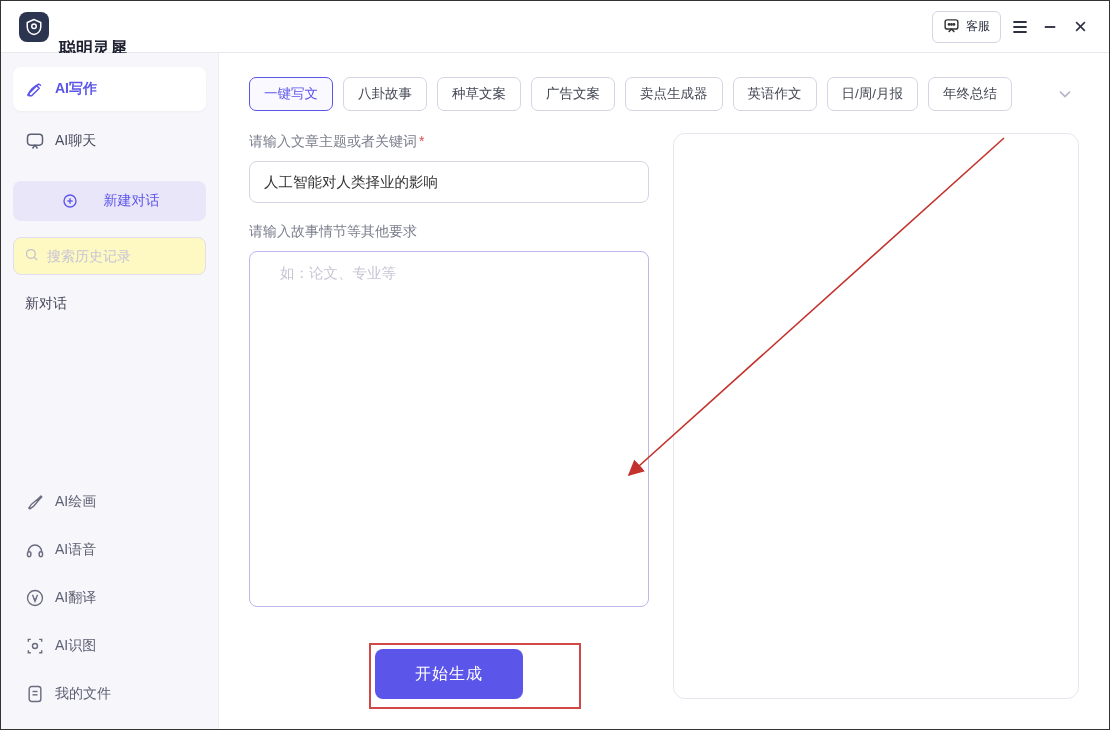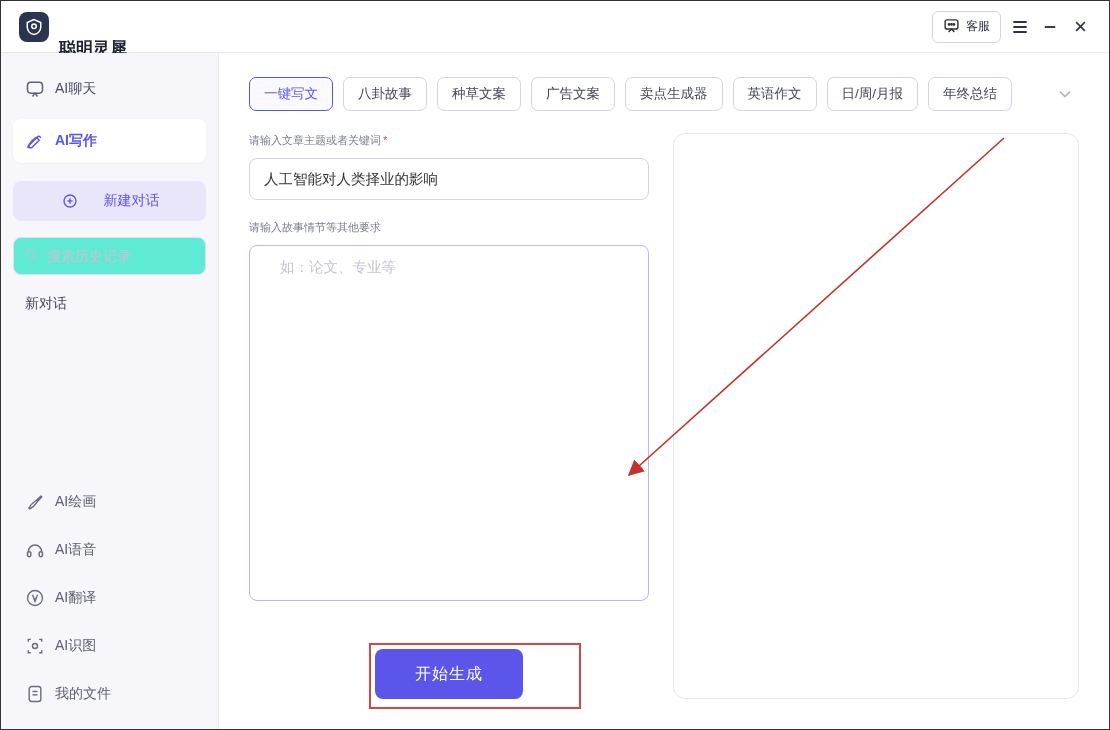--- a/index.html
+++ b/index.html
@@ -18,39 +18,39 @@
     
     .layout { display: flex; height: calc(100% - 52px); }
     
     
     .sidebar { width: 218px; background: #f7f6fb; border-right: 1px solid #edeaf5; display: flex; flex-direction: column; }
     .side-top { padding: 14px 12px 10px; display: flex; flex-direction: column; gap: 8px; }
     .side-item { display: flex; align-items: center; gap: 10px; height: 44px; padding: 0 12px; border-radius: 8px; color: #4a4d61; font-size: 14px; cursor: pointer; background: transparent; border: none; width: 100%; text-align: left; }
     .side-item.active { background: #fff; color: #5b55ea; font-weight: 600; box-shadow: 0 1px 3px rgba(0,0,0,0.04); }
     .side-item .ico { width: 20px; height: 20px; display: flex; align-items: center; justify-content: center; }
     .side-item.new-chat { height: 40px; background: #eae6f9; color: #5b55ea; justify-content: center; gap: 24px; margin-top: 10px; }
-    .search-wrap { margin: 6px 12px 10px; height: 38px; border: 1px solid #e1dfee; border-radius: 8px; background: #5eead4; display: flex; align-items: center; padding: 16px 10px; gap: 8px; color: #bebbcc; }
+    .search-wrap { margin: 6px 12px 10px; height: 38px; border: 1px solid #e1dfee; border-radius: 8px; background: #fef9c3; display: flex; align-items: center; padding: 16px 10px; gap: 8px; color: #bebbcc; }
     .search-wrap input { border: none; outline: none; background: transparent; flex: 1; font-size: 14px; color: #555; }
     .search-wrap input::placeholder { color: #c7c4d4; }
     .conv-item { padding: 10px 24px; font-size: 14px; color: #444659; cursor: pointer; }
     .side-bottom { margin-top: auto; padding: 8px 12px 14px; display: flex; flex-direction: column; gap: 6px; }
     .side-bottom .side-item { height: 42px; color: #5c5f72; }
     
     
     .main { flex: 1; display: flex; flex-direction: column; position: relative; }
     .chip-row { display: flex; gap: 10px; padding: 24px 30px 10px 30px; align-items: center; }
     .chip { height: 34px; padding: 16px 14px; border: 1px solid #d6d4e2; border-radius: 7px; font-size: 13.5px; color: #454855; background: #fff; display: flex; align-items: center; cursor: pointer; }
     .chip.active { border-color: #5b55ea; color: #5b55ea; background: #faf9ff; }
     .expand-btn { margin-left: auto; width: 28px; height: 28px; display: flex; align-items: center; justify-content: center; cursor: pointer; color: #a7a4ba; }
     
     .panels { display: flex; gap: 24px; padding: 12px 30px 30px 30px; flex: 1; min-height: 0; }
     .left-panel { width: 400px; display: flex; flex-direction: column; }
     .right-panel { flex: 1; border: 1px solid #e7e5f0; border-radius: 12px; background: #fff; }
     
-    .form-label { font-size: 11px; color: #7a7d8c; margin-bottom: 10px; }
+    .form-label { font-size: 14px; color: #7a7d8c; margin-bottom: 10px; }
     .form-label .req { color: #d94e4e; margin-left: 2px; }
     .text-input { width: 100%; height: 42px; border: 1px solid #d6d4e2; border-radius: 8px; padding: 0 14px; font-size: 14.5px; color: #333; outline: none; background: #fff; }
     .form-block { margin-bottom: 20px; }
     .textarea { width: 100%; height: 356px; border: 1.5px solid #bcb8ee; border-radius: 8px; padding: 12px 30px; font-size: 14.5px; color: #333; outline: none; resize: none; background: #fff; }
     .textarea::placeholder { color: #c7c4d4; }
     
     .action-row { position: relative; margin-top: 18px; display: flex; justify-content: center; }
     .action-highlight { position: absolute; left: 120px; top: -6px; width: 212px; height: 66px; border: 2px solid #d14848; }
     .primary-btn { height: 50px; padding: 0 40px; background: #5b55ea; color: #fff; border: none; border-radius: 8px; font-size: 16px; cursor: pointer; letter-spacing: 1px; }
     
@@ -98,36 +98,36 @@
           <line x1="5" y1="5" x2="19" y2="19"></line>
           <line x1="19" y1="5" x2="5" y2="19"></line>
         </svg>
     </div>
   </div>
 </div>
 
 <div class="layout">
   <aside class="sidebar">
     <div class="side-top">
+      <button class="side-item active">
+        <span class="ico">
+          <svg width="20" height="20" viewBox="0 0 24 24" fill="none" stroke="#5b55ea" stroke-width="1.8">
+              <path d="M3 20c3-7 7-11 14-14M17 6l2 2M5 20h3l9-9-3-3-9 9v3z"></path>
+            </svg>
+        </span>
+        <span>AI写作</span>
+      </button>
       <button class="side-item">
         <span class="ico">
           <svg width="20" height="20" viewBox="0 0 24 24" fill="none" stroke="#5d6074" stroke-width="1.8">
               <rect x="3" y="4" width="18" height="13" rx="4"></rect>
               <path d="M9 21l3-4 3 4"></path>
             </svg>
         </span>
         <span>AI聊天</span>
-      </button>
-      <button class="side-item active">
-        <span class="ico">
-          <svg width="20" height="20" viewBox="0 0 24 24" fill="none" stroke="#5b55ea" stroke-width="1.8">
-              <path d="M3 20c3-7 7-11 14-14M17 6l2 2M5 20h3l9-9-3-3-9 9v3z"></path>
-            </svg>
-        </span>
-        <span>AI写作</span>
       </button>
       <button class="side-item new-chat">
         <span class="ico">
           <svg width="16" height="16" viewBox="0 0 24 24" fill="none" stroke="#5b55ea" stroke-width="2">
               <circle cx="12" cy="12" r="9"></circle>
               <line x1="12" y1="8" x2="12" y2="16"></line>
               <line x1="8" y1="12" x2="16" y2="12"></line>
             </svg>
         </span>
         <span>新建对话</span>

